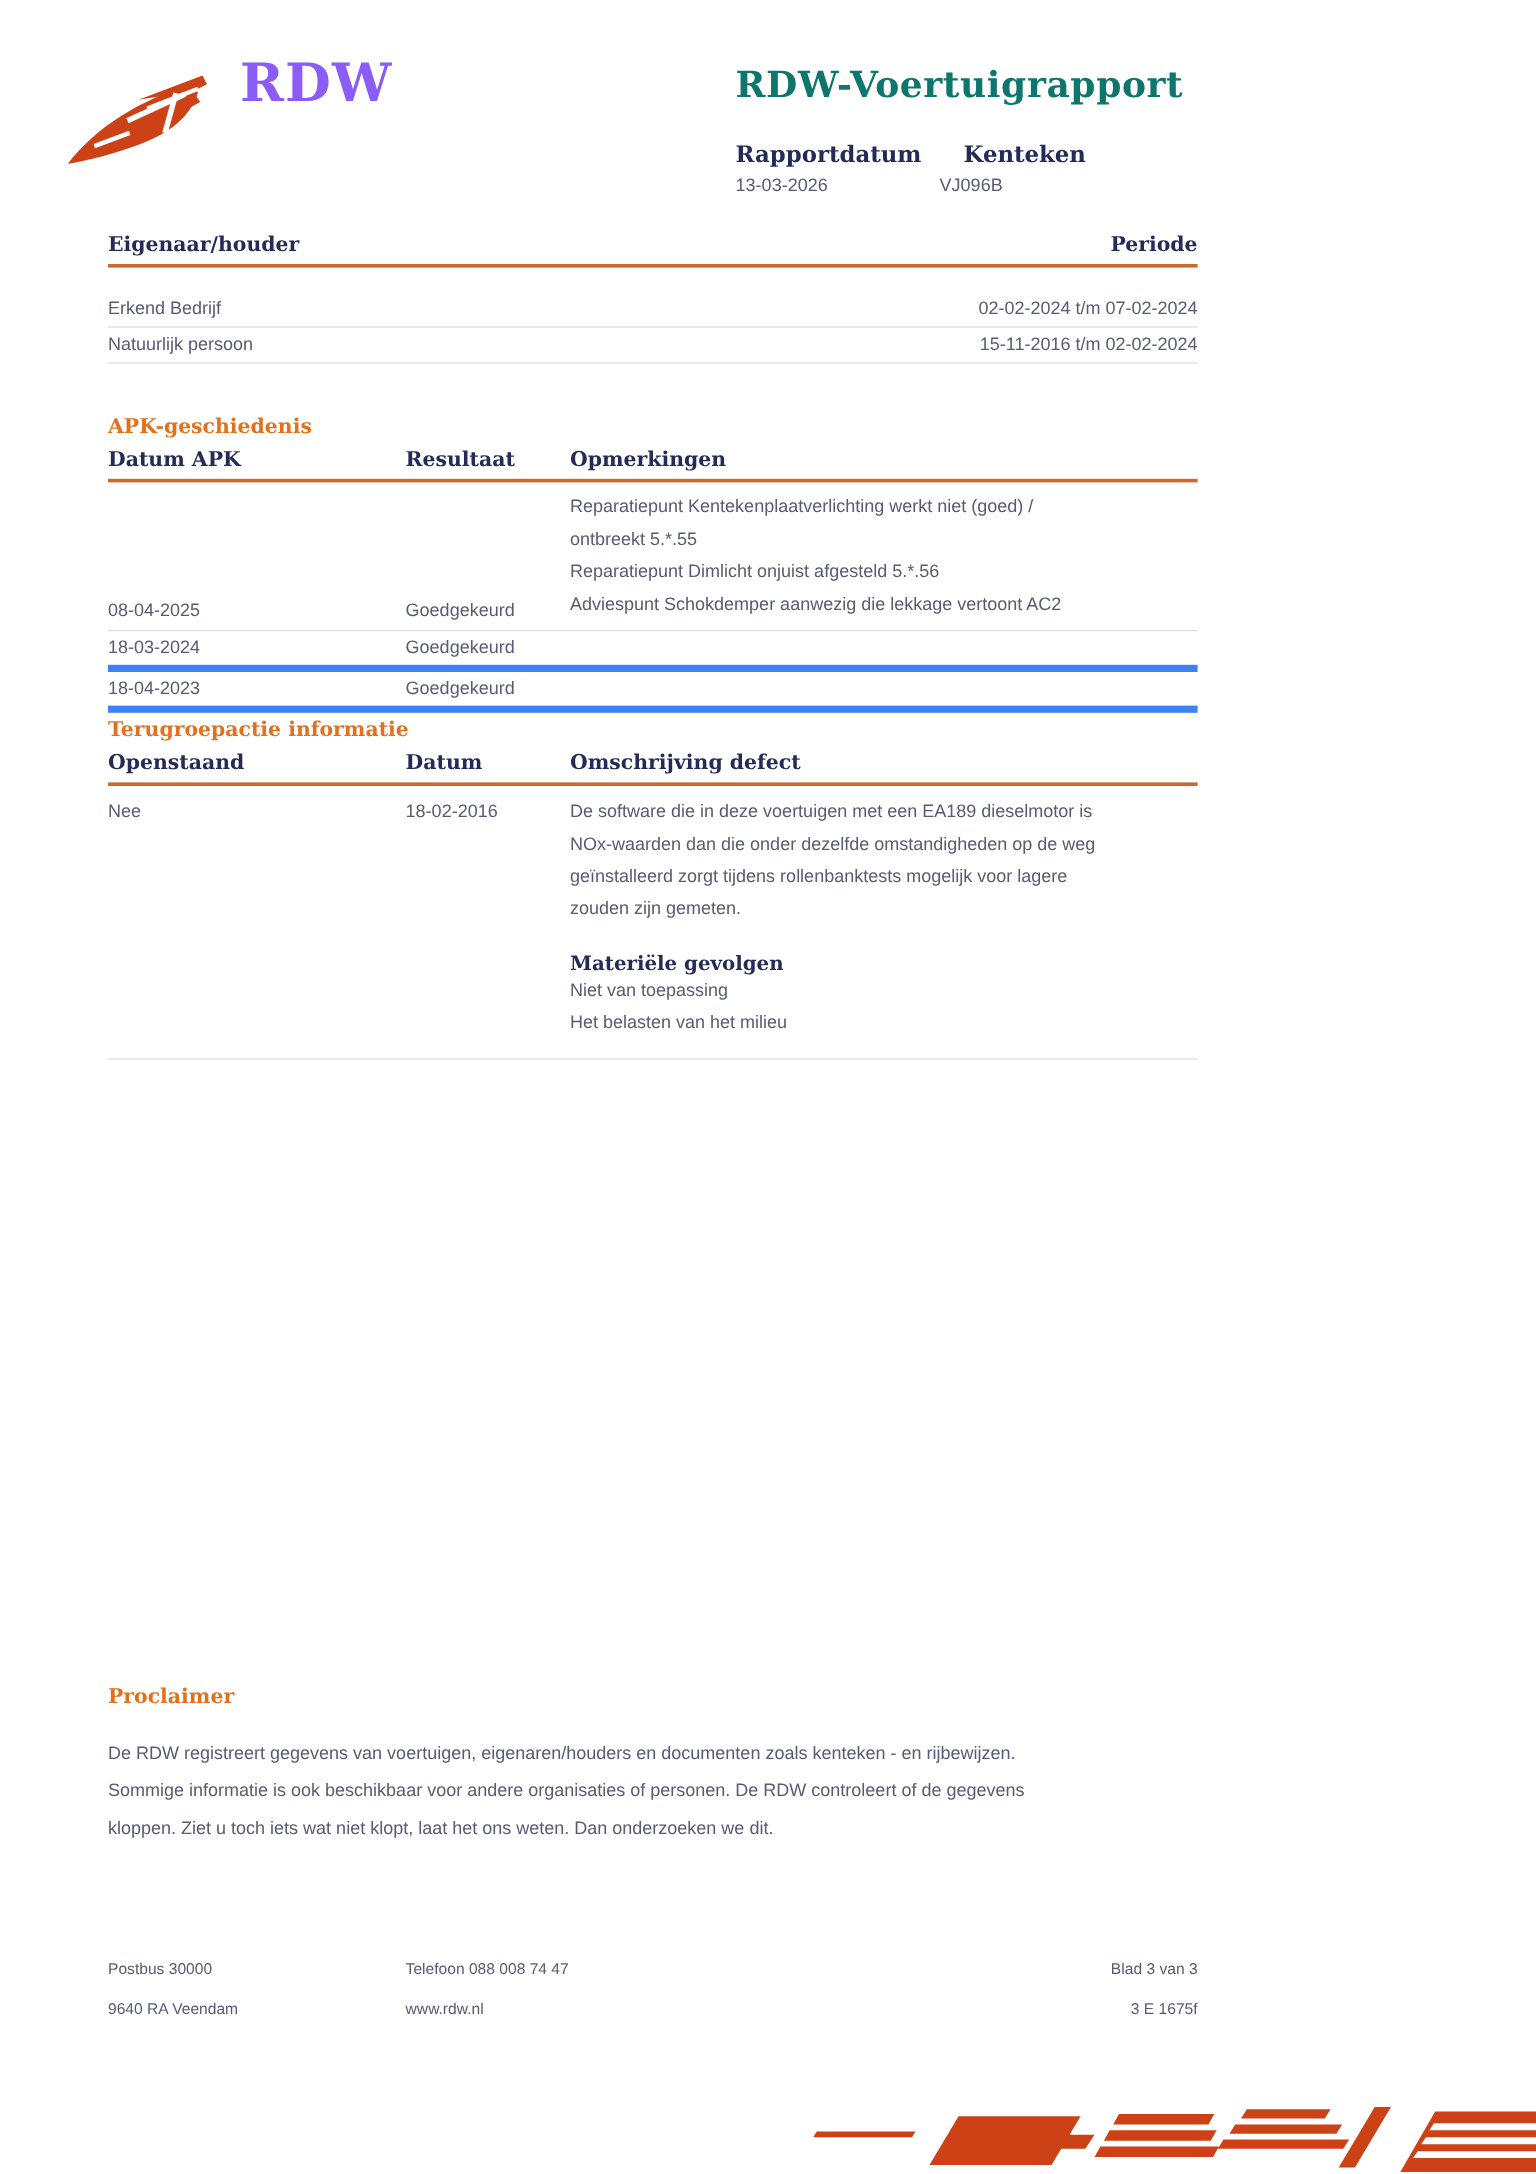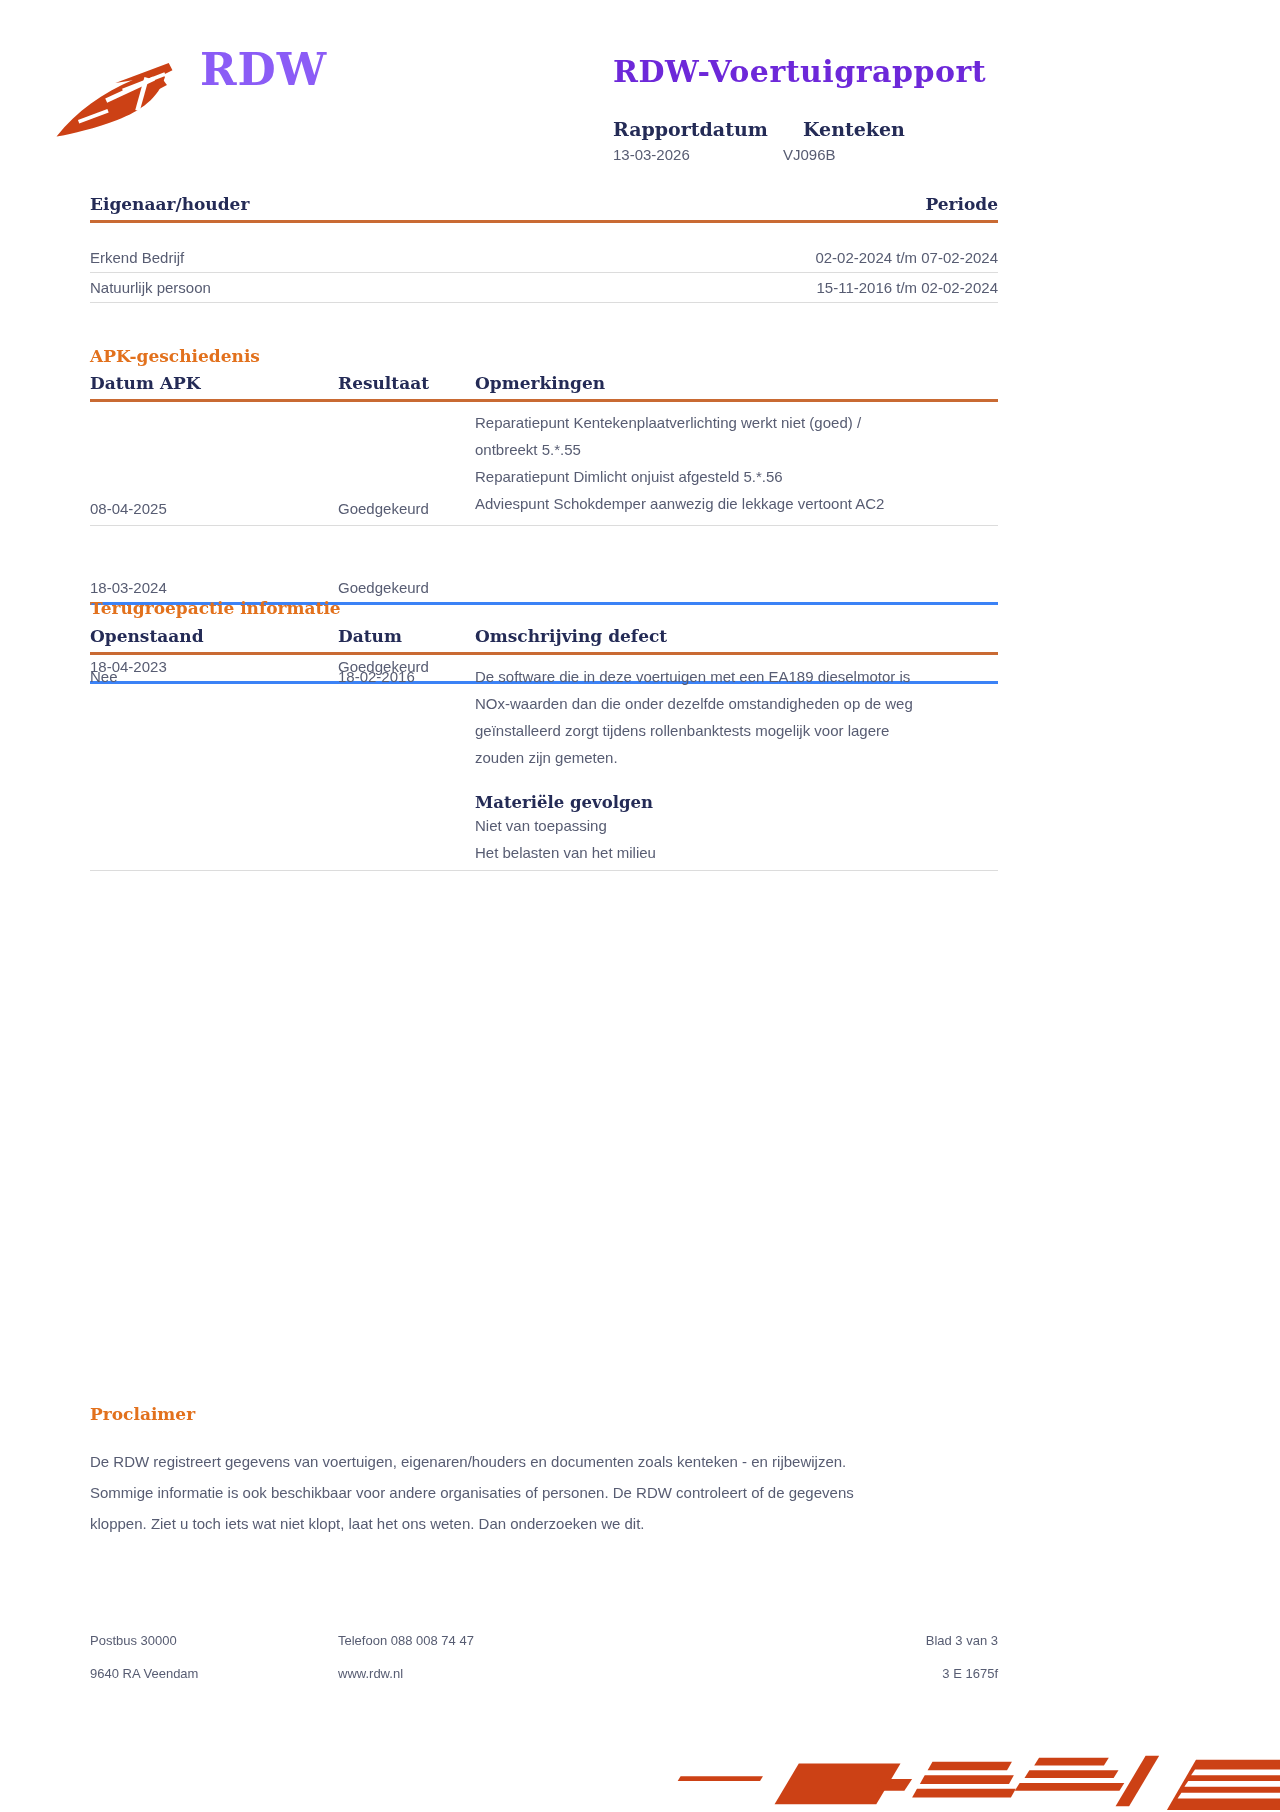--- a/index.html
+++ b/index.html
@@ -16,23 +16,23 @@
   .rule{border-top:3px solid #c96a33;margin-top:6px;}
   .flexrow{display:flex;justify-content:space-between;align-items:baseline;}
   .datarow{display:flex;justify-content:space-between;align-items:baseline;
     line-height:29px;border-bottom:1px solid #dcdcdc;}
   .cols{display:flex;align-items:baseline;}
   .c1{width:248px;flex:none;}
   .c2{width:137px;flex:none;}
   .c3{flex:1;}
   .remark-line{line-height:27px;}
   .gray-b{border-bottom:1px solid #dcdcdc;}
-  .apk-row{line-height:28px;border-bottom:3px solid #3b82f6;margin-top:48px;}
+  .apk-row{line-height:28px;border-bottom:6px solid #3b82f6;}
   .title{font-family:"DejaVu Serif","Liberation Serif",serif;font-weight:bold;
-    color:#6d28d9;font-size:30px;letter-spacing:0.5px;}
+    color:#0f766e;font-size:30px;letter-spacing:0.5px;}
   .logo-text{font-family:"DejaVu Serif","Liberation Serif",serif;font-weight:bold;
     color:#8b5cf6;font-size:44px;letter-spacing:1px;}
   .meta-label{font-family:"DejaVu Serif","Liberation Serif",serif;font-weight:bold;
     color:#242b56;font-size:19px;}
   .para-line{line-height:31px;}
   .footer-cell{font-size:13px;line-height:18px;}
   .sub-h{font-family:"DejaVu Serif","Liberation Serif",serif;font-weight:bold;
     color:#242b56;font-size:16.5px;}
 </style>
 </head>
@@ -111,21 +111,21 @@
 
   <div class="section" style="top:598px;">
     <div class="orange-h">Terugroepactie informatie</div>
     <div class="cols" style="margin-top:8px;">
       <span class="serif navy-h c1">Openstaand</span>
       <span class="serif navy-h c2">Datum</span>
       <span class="serif navy-h c3">Omschrijving defect</span>
     </div>
     <div class="rule"></div>
 
-    <div class="cols gray-b" style="padding:8px 0 4px 0;">
+    <div class="cols gray-b" style="padding:8px 0 16px 0;">
       <span class="c1">Nee</span>
       <span class="c2">18-02-2016</span>
       <span class="c3">
         <div class="remark-line">De software die in deze voertuigen met een EA189 dieselmotor is</div>
         <div class="remark-line">NOx-waarden dan die onder dezelfde omstandigheden op de weg</div>
         <div class="remark-line">geïnstalleerd zorgt tijdens rollenbanktests mogelijk voor lagere</div>
         <div class="remark-line">zouden zijn gemeten.</div>
         <div class="sub-h" style="margin-top:22px;">Materiële gevolgen</div>
         <div class="remark-line">Niet van toepassing</div>
         <div class="remark-line">Het belasten van het milieu</div>

